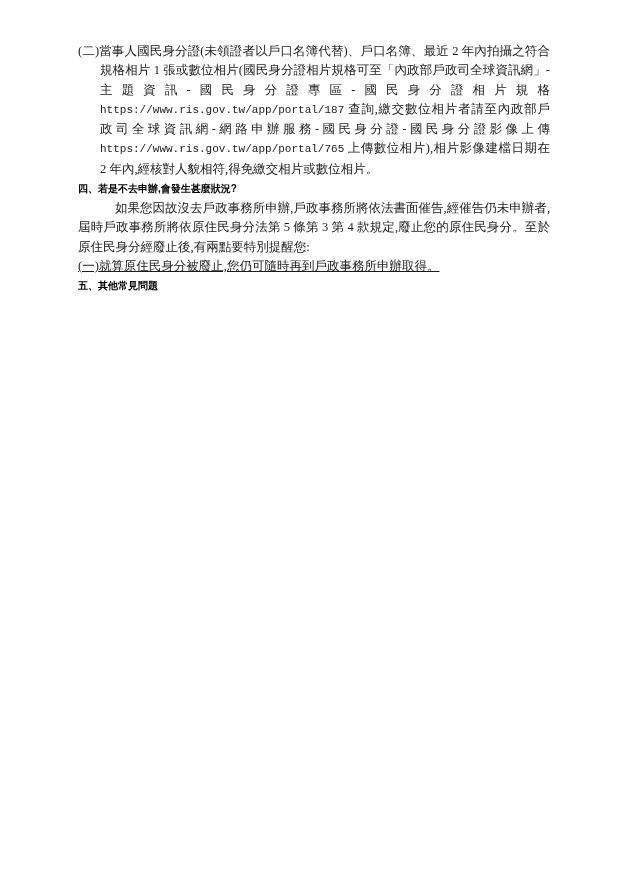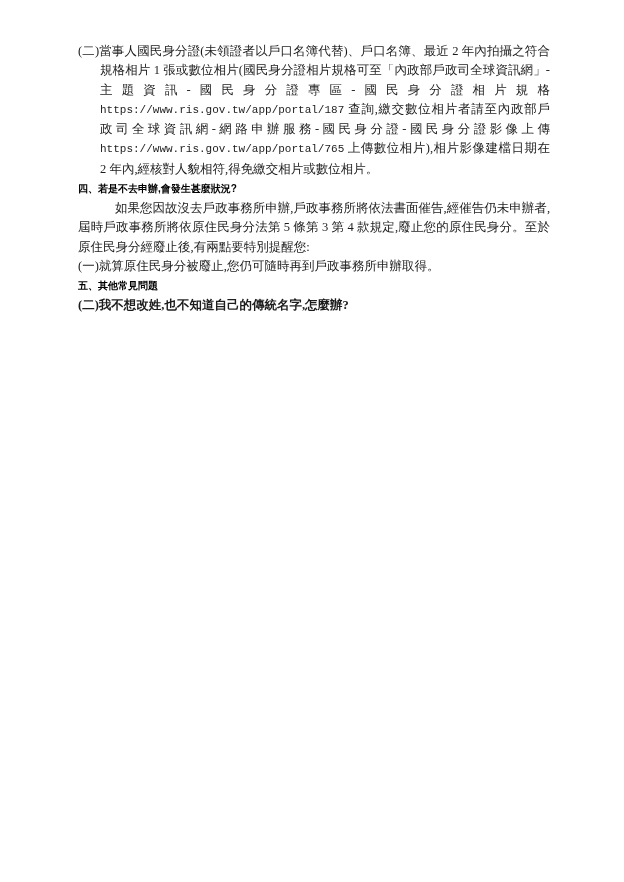--- a/index.html
+++ b/index.html
@@ -44,20 +44,21 @@
     margin: 23px 0 5px 0;
     text-align: left;
   }
   .sec4-intro {
     margin-left: 15px;
     text-indent: 37px;
   }
   .sec4-item {
     padding-left: 22px;
     text-indent: -22px;
+    text-decoration: underline;
   }
   .faq-q {
     margin-left: 5px;
     font-weight: bold;
     text-align: left;
   }
   .faq-a {
     margin-left: 13px;
     text-indent: 22px;
   }
@@ -75,17 +76,16 @@
   <p class="hang top-item"><span>(二)</span><span>當事人國民身分證(未領證者以戶口名簿代替)、戶口名簿、最近 2 年內拍攝之符合規格相片 1 張或數位相片(國民身分證相片規格可至「內政部戶政司全球資訊網」-主題資訊-國民身分證專區-國民身分證相片規格 </span><span class="url">https://www.ris.gov.tw/app/portal/187</span><span> 查詢,繳交數位相片者請至內政部戶政司全球資訊網-網路申辦服務-國民身分證-國民身分證影像上傳 </span><span class="url">https://www.ris.gov.tw/app/portal/765</span><span> 上傳數位相片),相片影像建檔日期在 2 年內,經核對人貌相符,得免繳交相片或數位相片。</span></p>
 
   <p class="sec-heading">四、若是不去申辦,會發生甚麼狀況?</p>
   <p class="sec4-intro">如果您因故沒去戶政事務所申辦,戶政事務所將依法書面催告,經催告仍未申辦者,屆時戶政事務所將依原住民身分法第 5 條第 3 第 4 款規定,廢止您的原住民身分。至於原住民身分經廢止後,有兩點要特別提醒您:</p>
   <p class="sec4-item"><span>(一)</span><span>就算原住民身分被廢止,您仍可隨時再到戶政事務所申辦取得。</span></p>
 
   <p class="sec-heading">五、其他常見問題</p>
 
 
   <div>
-    <p class="faq-q"><span>(二)</span><span>我不想改姓,也不知道自己的傳統名字,怎麼辦?</span></p>
   </div>
 
 
 </div>
 
 </body></html>

